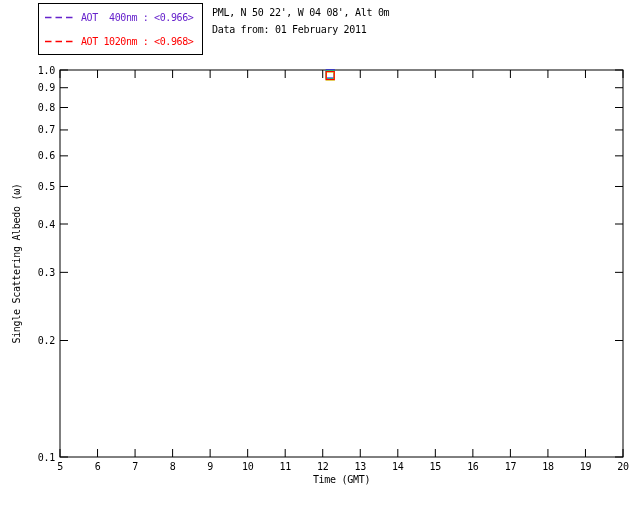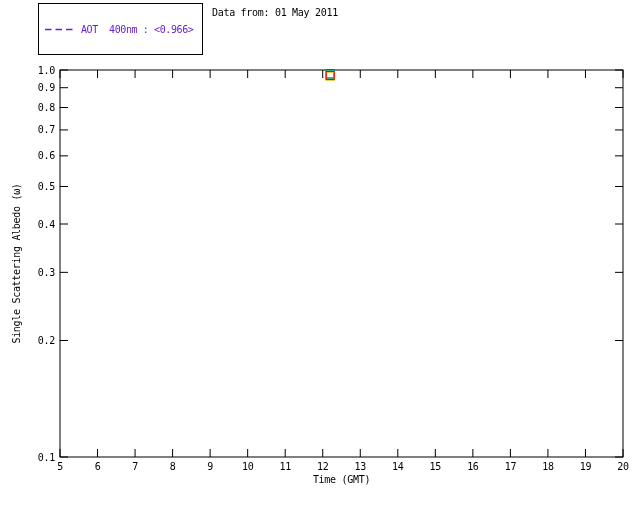--- a/index.html
+++ b/index.html
@@ -117,19 +117,26 @@
       <rect x="326.23999999999995" y="71.46623672165165" width="8" height="8" fill="none" stroke="#FF0000" stroke-width="1.2"></rect>
     </svg>
 
   <div class="legend">
     <div class="legend-row">
       <svg class="legend-swatch" width="32" height="5">
           <line x1="1" y1="2.5" x2="31" y2="2.5" stroke-width="1.4" stroke-dasharray="6.5 4" stroke="#6622CC"></line>
         </svg>
       <span class="legend-label" style="color: rgb(102, 34, 204);">AOT  400nm : &lt;0.966&gt;</span>
     </div>
+    <div class="legend-row">
+      <svg class="legend-swatch" width="32" height="5">
+          <line x1="1" y1="2.5" x2="31" y2="2.5" stroke-width="1.4" stroke-dasharray="6.5 4" stroke="#FF0000"></line>
+        </svg>
+      <span class="legend-label" style="color: rgb(255, 0, 0);">AOT 1020nm : &lt;0.968&gt;</span>
+    </div>
   </div>
 
   <div class="header">
-    <div class="header-line">Data from: 01 May 2011</div>
+    <div class="header-line">PML, N 50 22', W 04 08', Alt 0m</div>
+    <div class="header-line">Data from: 01 February 2011</div>
   </div>
 
 </div>
 
 </body></html>

